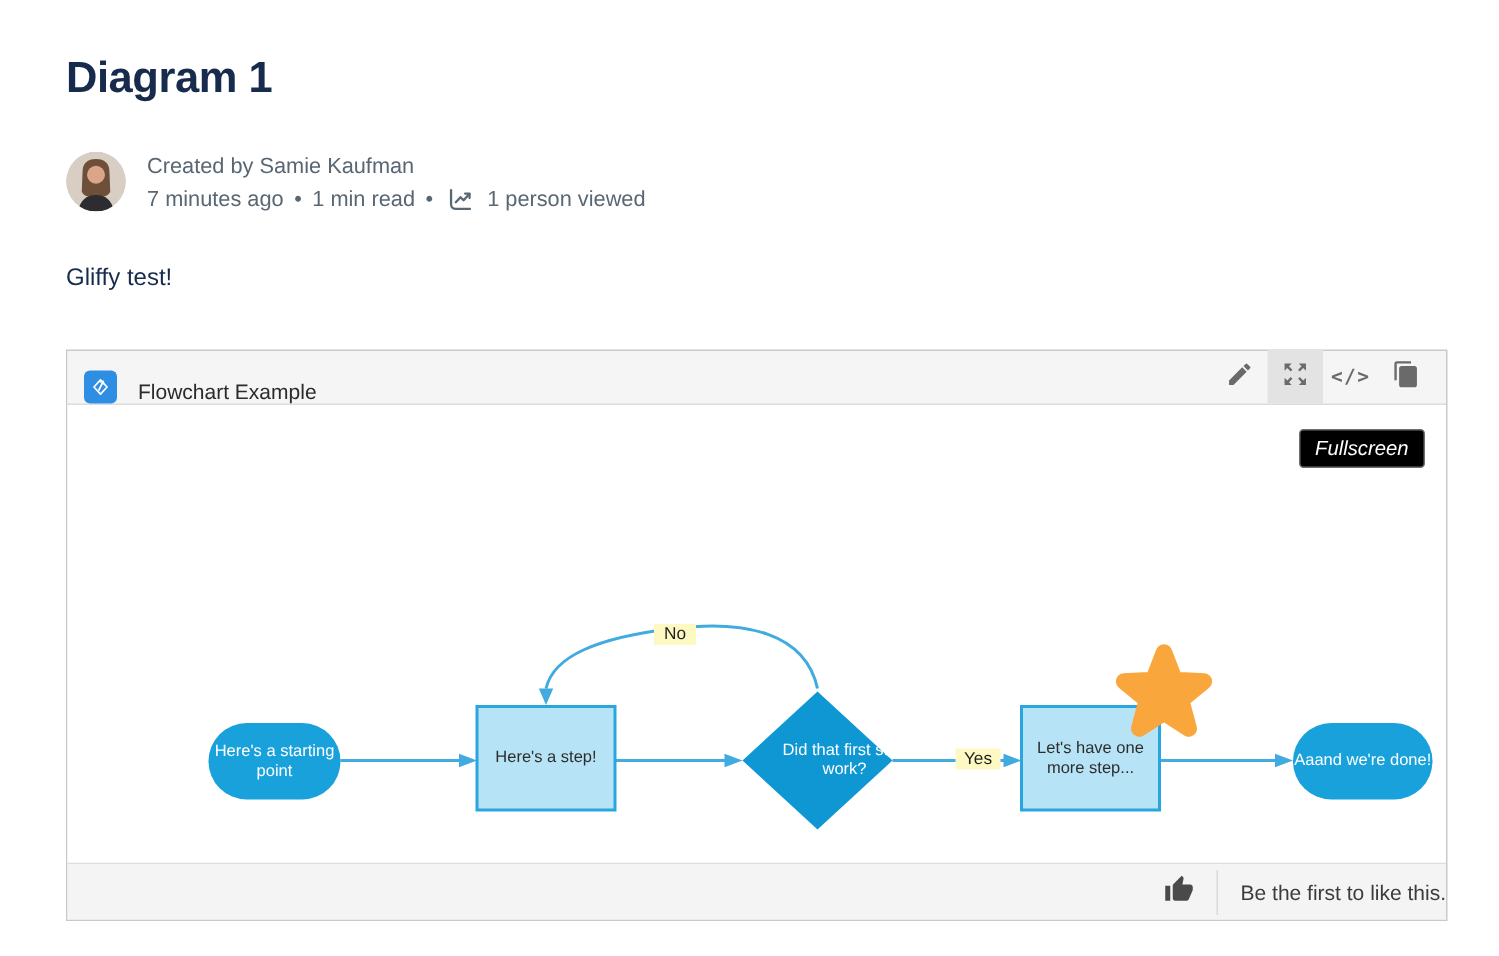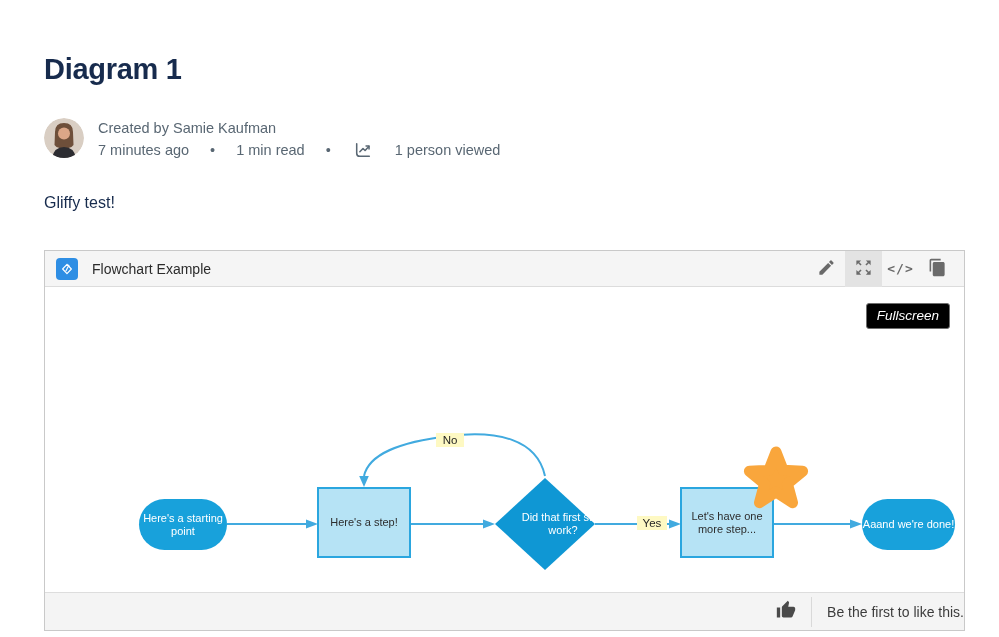--- a/index.html
+++ b/index.html
@@ -2,36 +2,36 @@
 <html><head>
 <meta charset="utf-8">
 <style>
   * { margin:0; padding:0; box-sizing:border-box; }
   html,body { background:#ffffff; }
   body { font-family:"Liberation Sans", sans-serif; }
   .app { position:relative; width:999px; height:637px; background:#fff; overflow:hidden;
          padding:30px 34px 0 44px; }
 
   
-  .page-title { font-size:29px; font-weight:700; color:#172B4D; letter-spacing:-0.3px; margin:23px 0 32px; }
+  .page-title { font-size:29px; font-weight:700; color:#172B4D; letter-spacing:-0.3px; margin:6px 0 32px; }
 
   .byline { display:flex; align-items:flex-start; gap:14px; margin-bottom:34px; }
   .avatar { width:40px; height:40px; border-radius:50%; overflow:hidden; flex:0 0 auto; cursor:pointer; }
   .byline-text { font-size:14.5px; color:#596773; line-height:20px; }
-  .byline-row2 { display:flex; align-items:center; gap:21px; margin-top:2px; }
+  .byline-row2 { display:flex; align-items:center; gap:7px; margin-top:2px; }
   .author-link { color:#596773; cursor:pointer; }
   .views-icon { display:inline-flex; align-items:center; margin:0 2px 0 2px; }
   .dot { color:#596773; }
 
   .body-text { font-size:16px; color:#172B4D; margin-bottom:38px; }
 
   
   .panel { position:relative; width:921px; border:1px solid #c9c9c9; background:#fff; }
   .panel-header { height:36px; background:#f5f5f5; border-bottom:1px solid #dcdcdc;
-                  display:flex; align-items:center; padding-left:11px; }
+                  display:flex; align-items:flex-end; padding-left:11px; }
   .gliffy-badge { width:22px; height:22px; border-radius:4px; background:#2E8EE4;
                   display:flex; align-items:center; justify-content:center; margin-right:14px; }
   .embed-title { font-size:14px; color:#2b2b2b; }
   .tools { margin-left:auto; display:flex; align-items:stretch; height:36px; padding-right:8px; }
   .tool-btn { width:37px; height:36px; border:none; background:transparent; cursor:pointer;
               display:flex; align-items:center; justify-content:center; }
   .tool-btn.hovered { background:#e3e3e3; }
   .code-glyph { font-family:"DejaVu Sans Mono", monospace; font-size:13px; font-weight:700; color:#6a6a6a; letter-spacing:1px; }
 
   .tooltip { position:absolute; top:52px; right:14px; background:#000000; border:1px solid #6e6e6e;

